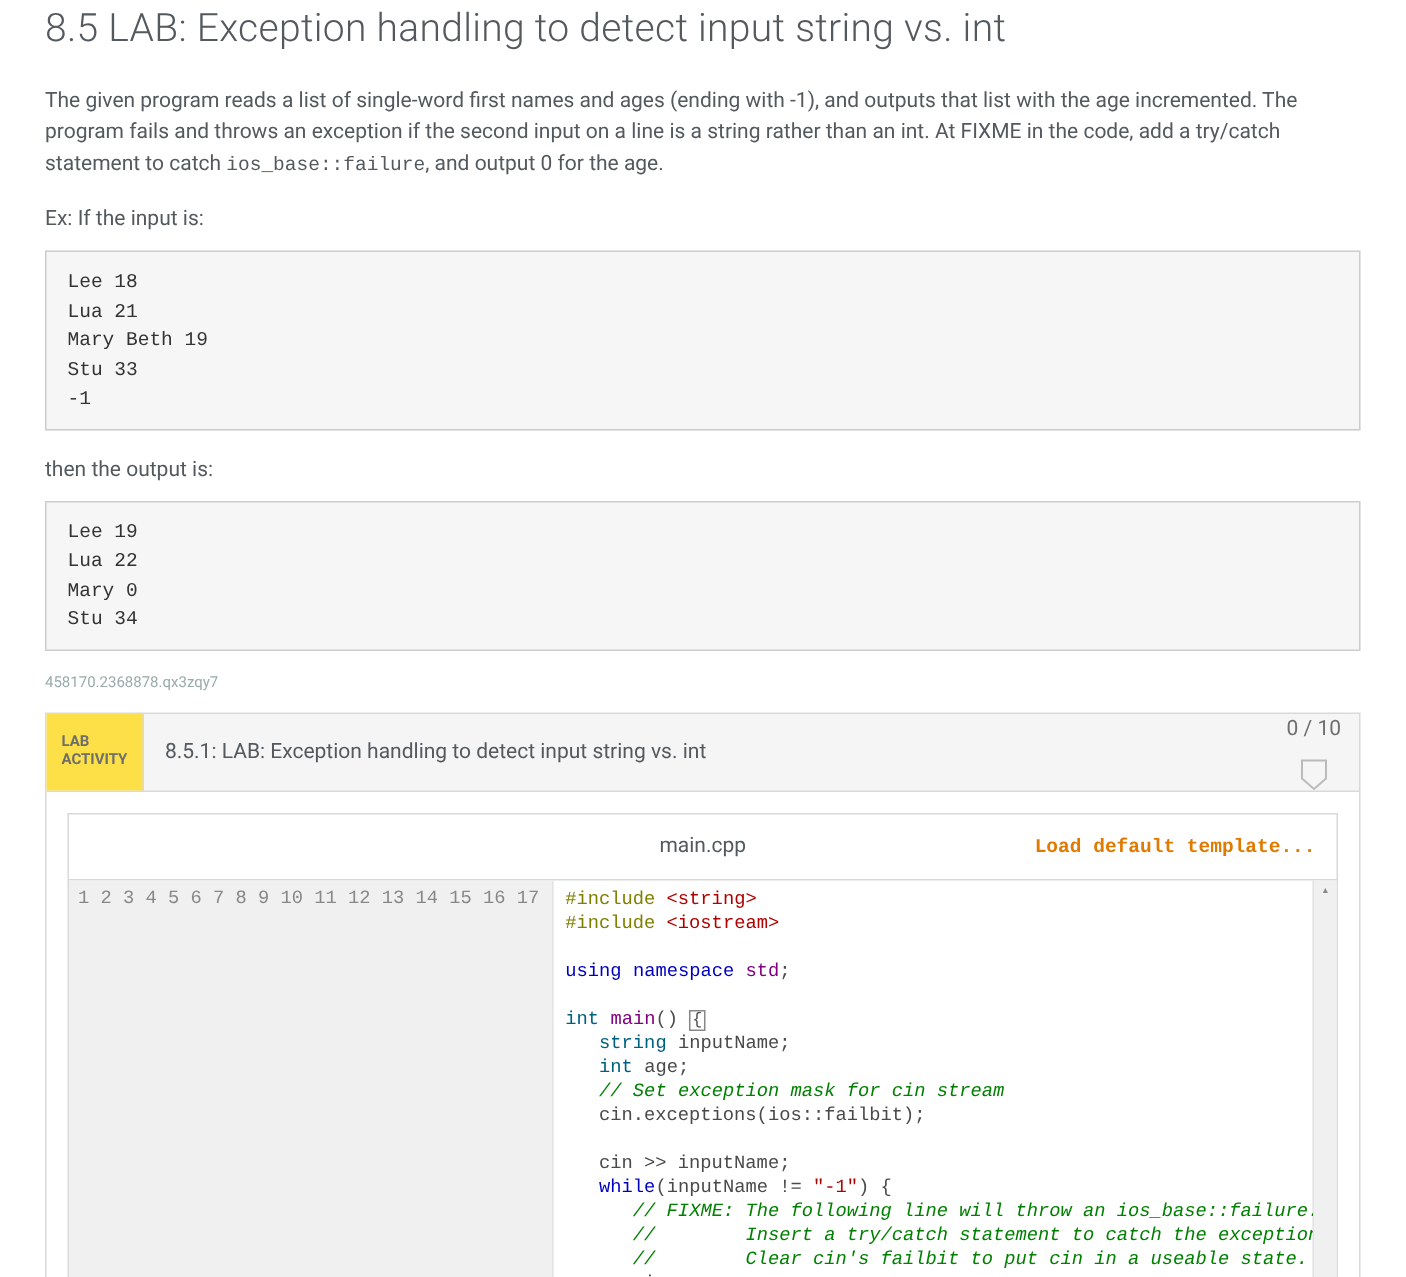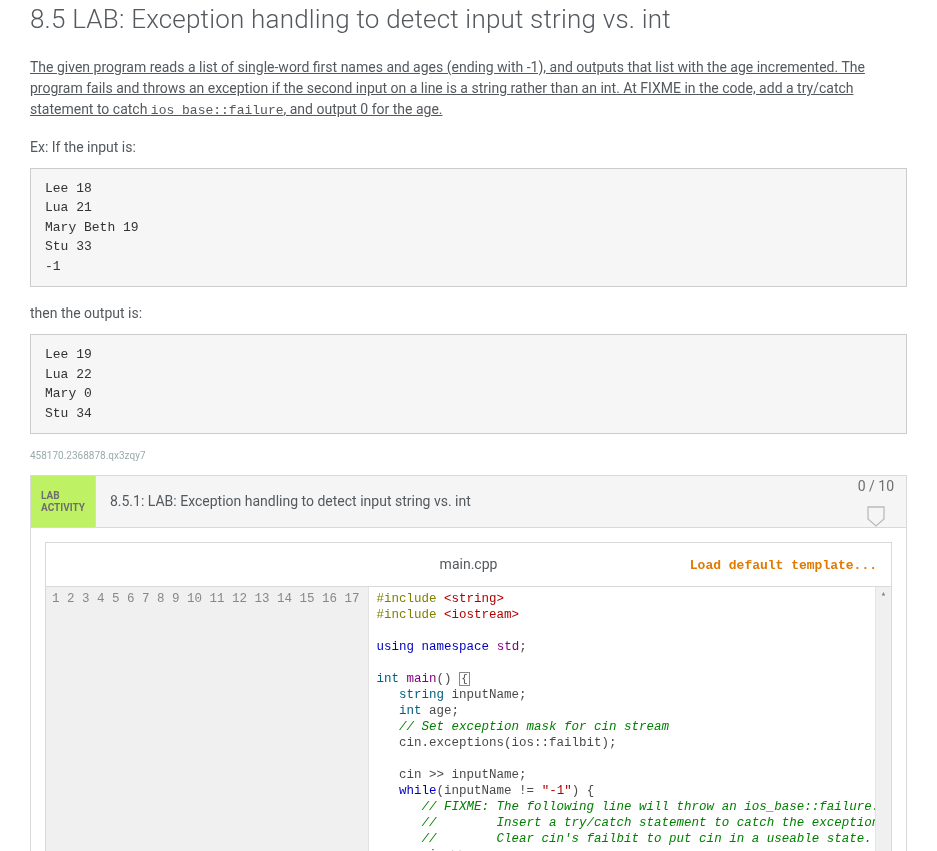--- a/index.html
+++ b/index.html
@@ -15,21 +15,20 @@
   .page-title {
     font-size: 26px;
     font-weight: 300;
     color: #54595e;
     margin: 0 0 18px 0;
     letter-spacing: 0.2px;
   }
   .desc {
     color: #54595e;
     margin-bottom: 14px;
-    text-decoration: underline;
   }
   .desc code, .code-inline {
     font-family: "Courier New", Courier, monospace;
     font-size: 13px;
   }
   .example-label {
     margin: 16px 0 10px 0;
     color: #54595e;
   }
   .pre-block {
@@ -53,21 +52,21 @@
     background: #fff;
     margin-top: 8px;
   }
   .lab-header {
     display: flex;
     align-items: stretch;
     border-bottom: 1px solid #d9d9d9;
     background: #f5f5f5;
   }
   .lab-tag {
-    background: #bef264;
+    background: #fde047;
     border-right: 1px solid #d9d9d9;
     padding: 8px 10px;
     font-size: 10px;
     font-weight: 700;
     color: #6e6e6e;
     line-height: 1.2;
     text-align: left;
     display: flex;
     flex-direction: column;
     justify-content: center;

